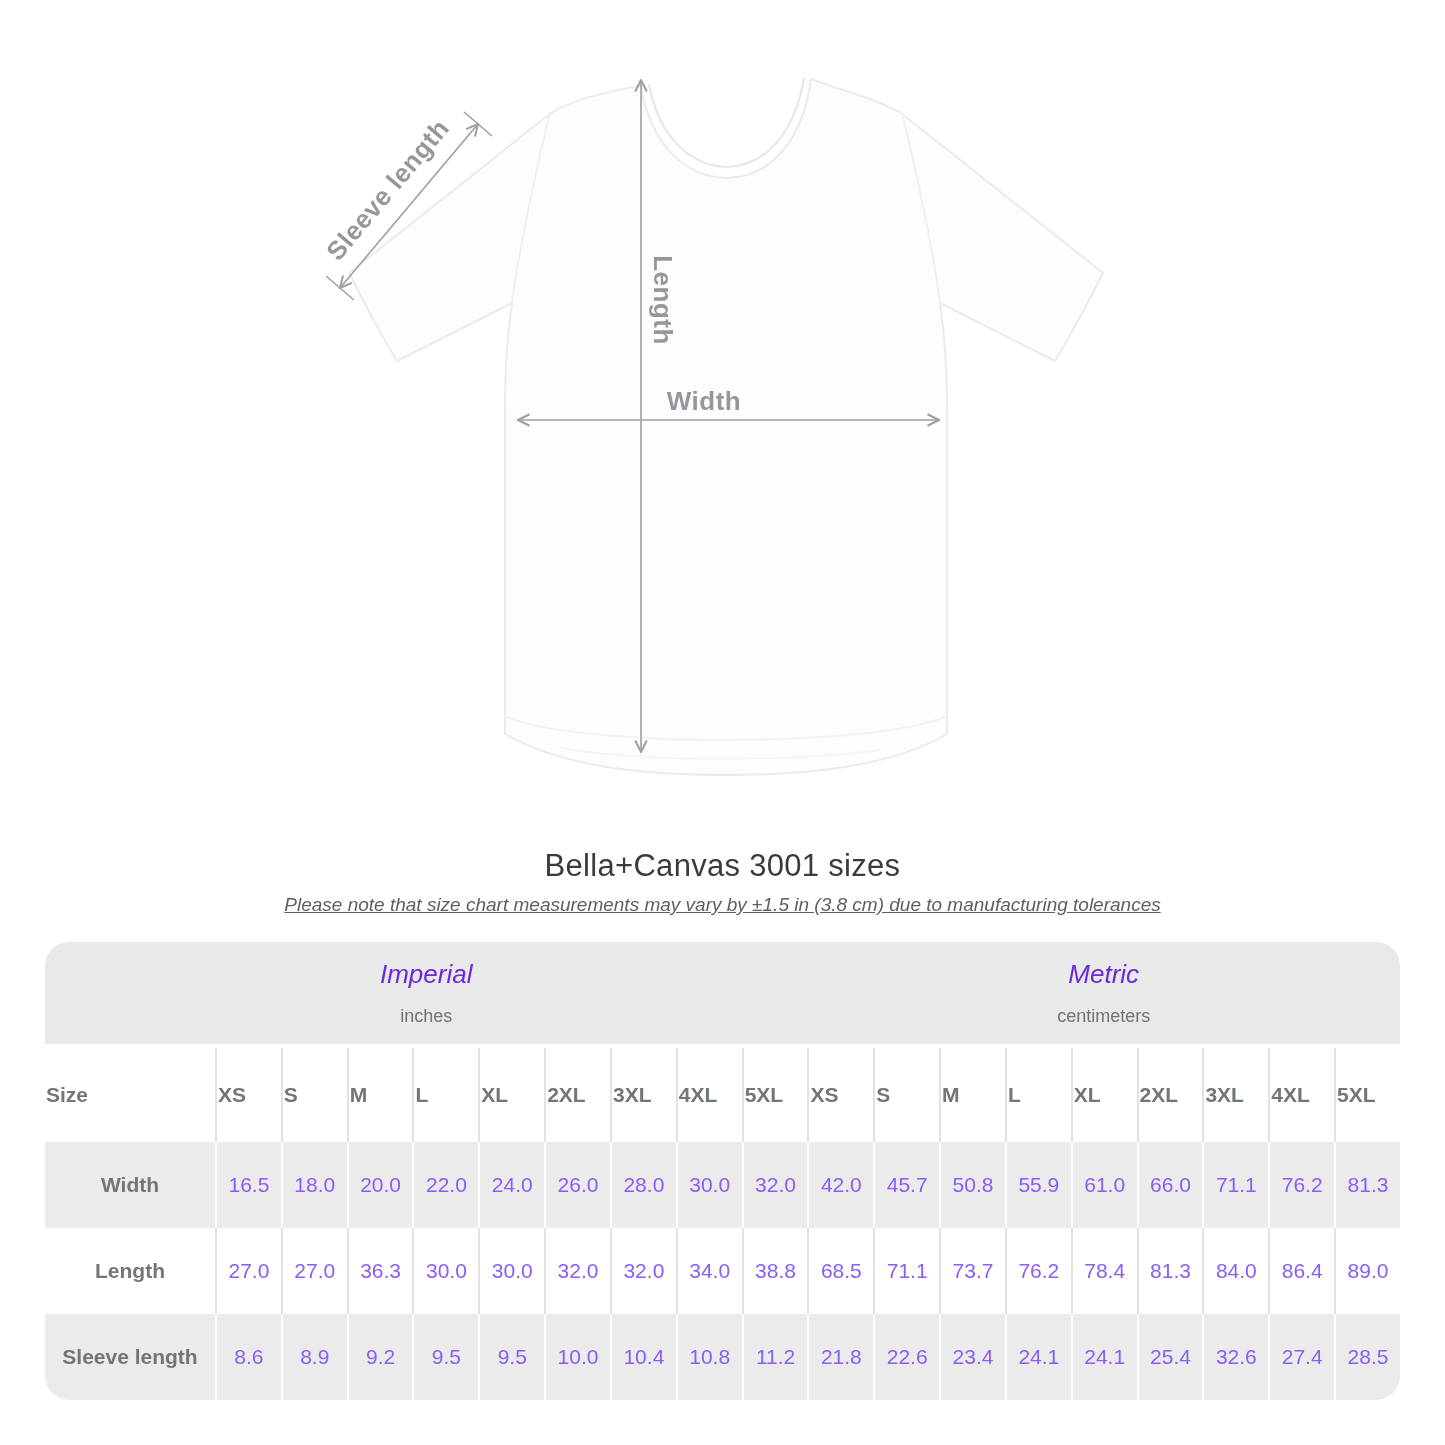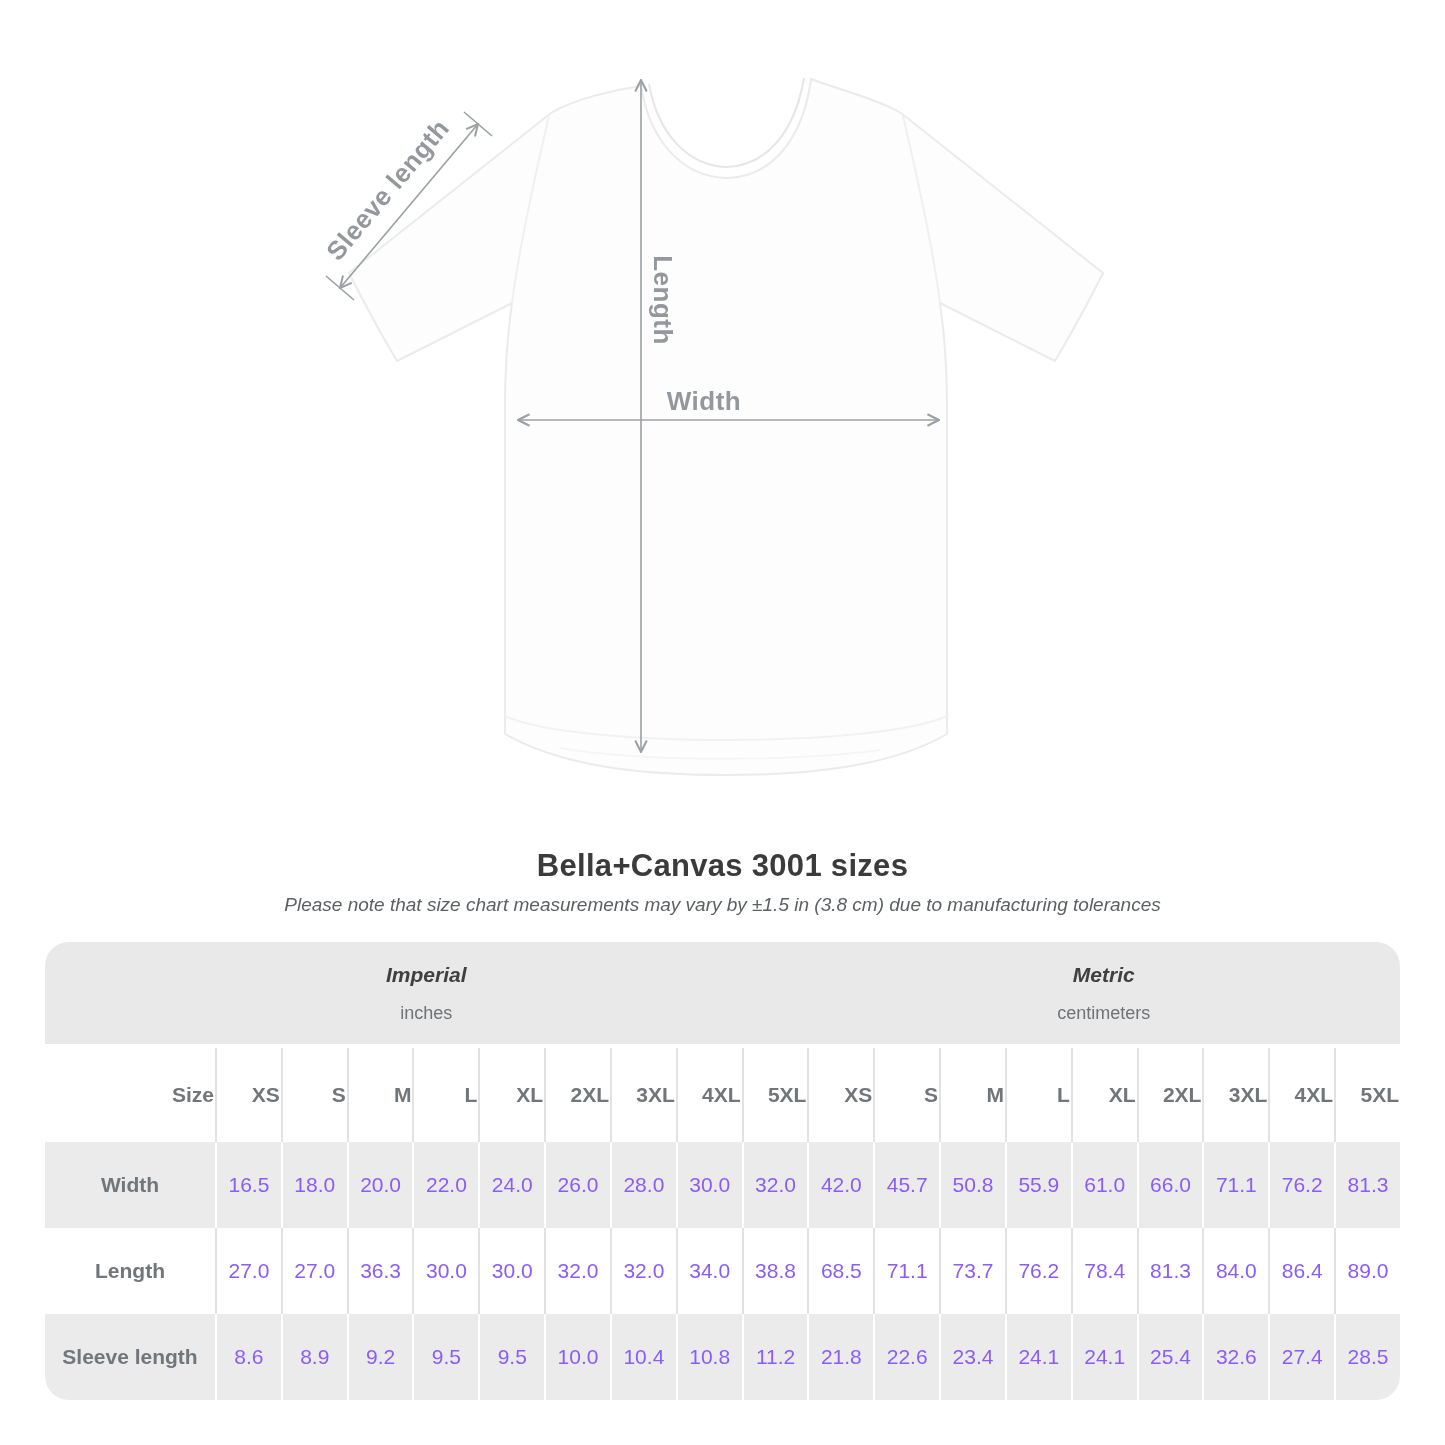--- a/index.html
+++ b/index.html
@@ -12,44 +12,45 @@
   .diagram svg{position:absolute;left:0;top:0;}
   .diagram-label{
     position:absolute;font-weight:bold;font-size:26px;color:#94989d;
     white-space:nowrap;letter-spacing:.5px;
   }
   .lbl-sleeve{left:388px;top:190px;transform:translate(-50%,-50%) rotate(-50deg);}
   .lbl-length{left:662px;top:300px;transform:translate(-50%,-50%) rotate(90deg);}
   .lbl-width{left:704px;top:401px;transform:translate(-50%,-50%);}
   
   .title{
-    text-align:center;font-size:31px;font-weight:bold;color:#3b3b3b;
+    text-align:center;font-size:31px;font-weight:normal;color:#3b3b3b;
     margin:22px 0 10px 0;letter-spacing:.3px;
   }
   .subtitle{
     text-align:center;font-style:italic;font-size:19px;color:#5c6064;
     margin:0 0 26px 0;
+    text-decoration:underline;
   }
   
   table.size-chart{
     width:1355px;margin:0 auto;border-collapse:separate;border-spacing:0;
     table-layout:fixed;
   }
   col.c-label{width:170px;}
   .grp-cell{
     background:#e9e9e9;height:100px;text-align:center;vertical-align:middle;
     border-bottom:4px solid #ffffff;
   }
   .grp-left{border-top-left-radius:24px;}
   .grp-right{border-top-right-radius:24px;}
-  .grp-title{font-size:21px;font-weight:bold;font-style:italic;color:#404040;}
+  .grp-title{font-size:26px;font-weight:normal;font-style:italic;color:#6d28d9;}
   .grp-sub{font-size:18px;color:#6e7378;margin-top:16px;}
   .size-row th{
     height:92px;background:#ffffff;font-size:21px;font-weight:bold;color:#71767b;
-    text-align:right;vertical-align:middle;
+    text-align:left;vertical-align:middle;
   }
   tr.data-row th,tr.data-row td{height:84px;text-align:center;vertical-align:middle;background:#ffffff;}
   tr.data-row.gray th,tr.data-row.gray td{background:#ebebeb;}
   th.row-label{font-size:21px;font-weight:bold;color:#71767b;}
   td.val{font-size:21px;color:#8b5cf6;font-weight:normal;margin-top:20px;}
   .sep{border-left:2px solid #e2e2e2;}
   .sep-w{border-left:2px solid #ffffff;}
   tr.last th.row-label{border-bottom-left-radius:24px;}
   tr.last td:last-child{border-bottom-right-radius:24px;}
 </style>

